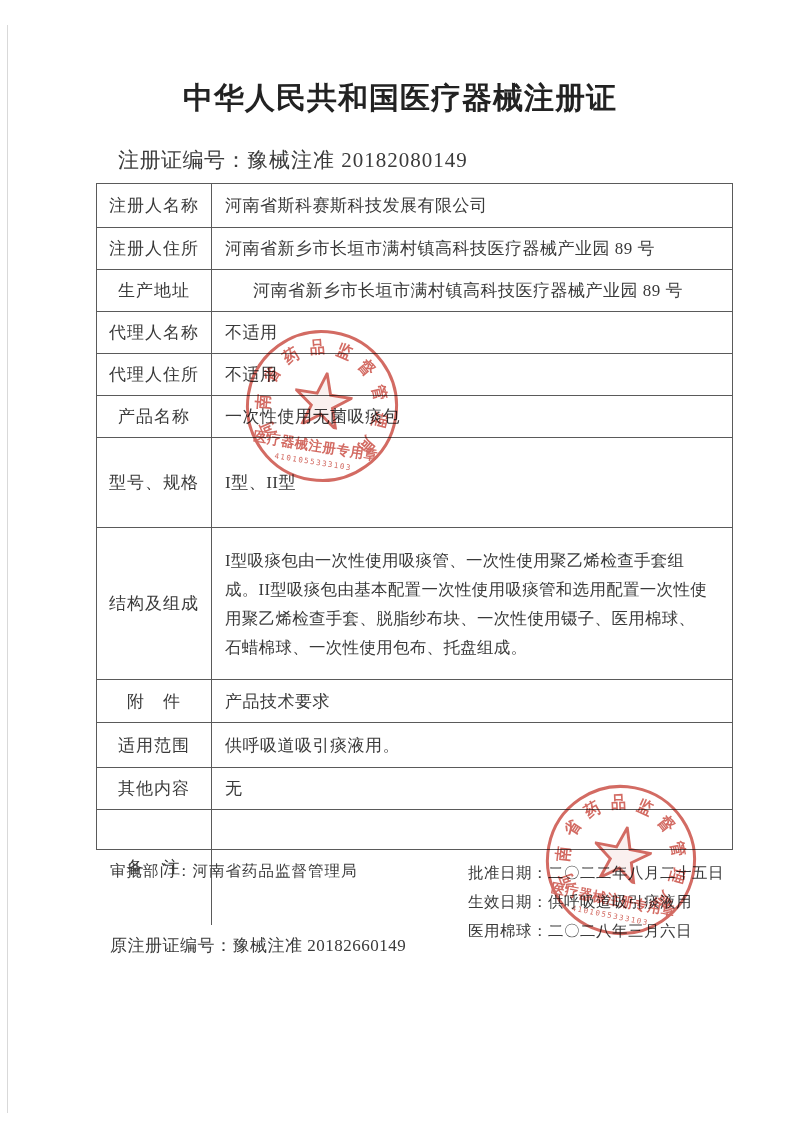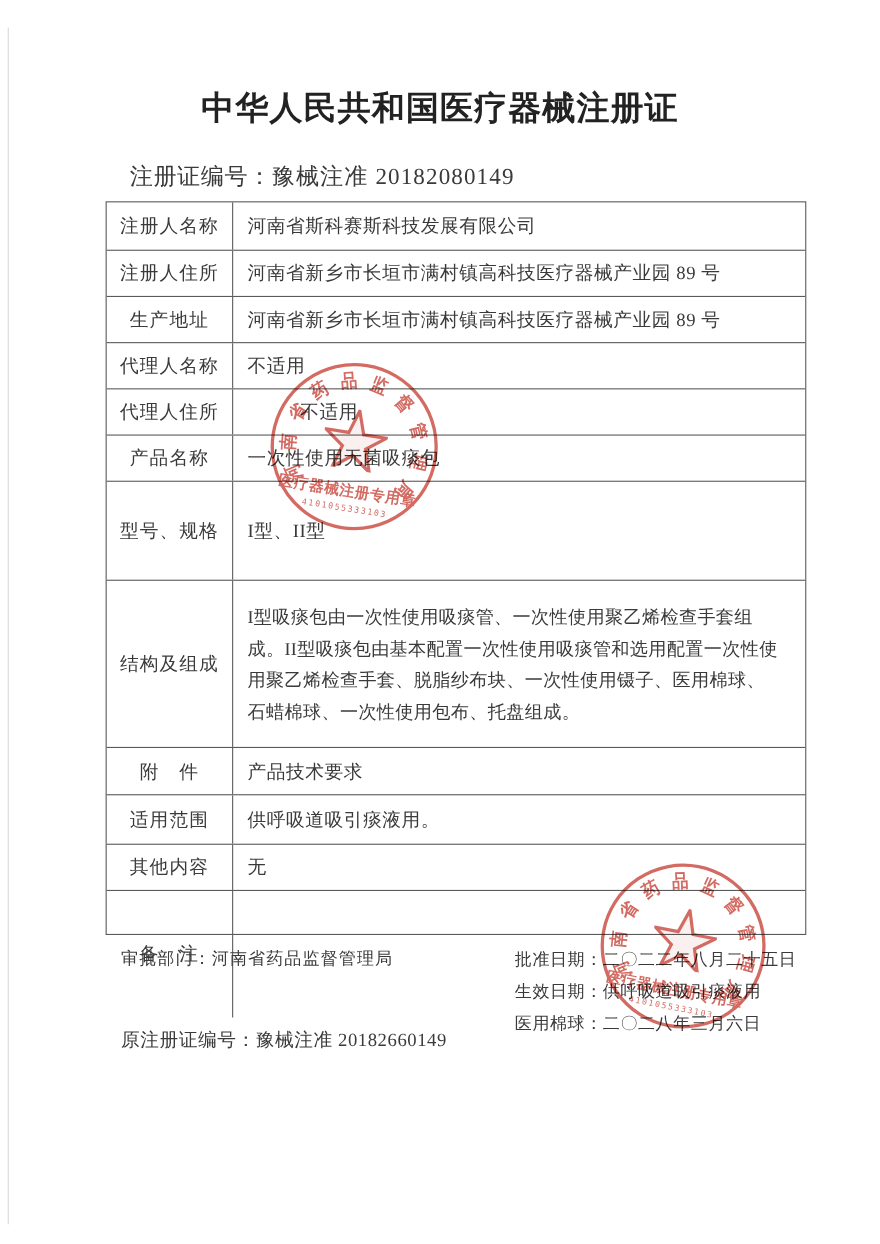--- a/index.html
+++ b/index.html
@@ -72,29 +72,29 @@
 
 <div class="cert-table" id="cert-table">
     <div class="t-row" style="height: 44px;">
       <div class="t-label">注册人名称</div>
       <div class="t-value">河南省斯科赛斯科技发展有限公司</div>
     </div>
     <div class="t-row" style="height: 42px;">
       <div class="t-label">注册人住所</div>
       <div class="t-value">河南省新乡市长垣市满村镇高科技医疗器械产业园 89 号</div>
     </div>
-    <div class="t-row" style="height: 42px;">
+    <div class="t-row" style="height: 42px; gap: 28px;">
       <div class="t-label">生产地址</div>
       <div class="t-value">河南省新乡市长垣市满村镇高科技医疗器械产业园 89 号</div>
     </div>
     <div class="t-row" style="height: 42px;">
       <div class="t-label">代理人名称</div>
       <div class="t-value">不适用</div>
     </div>
-    <div class="t-row" style="height: 42px; gap: 48px;">
+    <div class="t-row" style="height: 42px;">
       <div class="t-label">代理人住所</div>
       <div class="t-value">不适用</div>
     </div>
     <div class="t-row" style="height: 42px;">
       <div class="t-label">产品名称</div>
       <div class="t-value">一次性使用无菌吸痰包</div>
     </div>
     <div class="t-row" style="height: 90px;">
       <div class="t-label">型号、规格</div>
       <div class="t-value">I型、II型</div>

